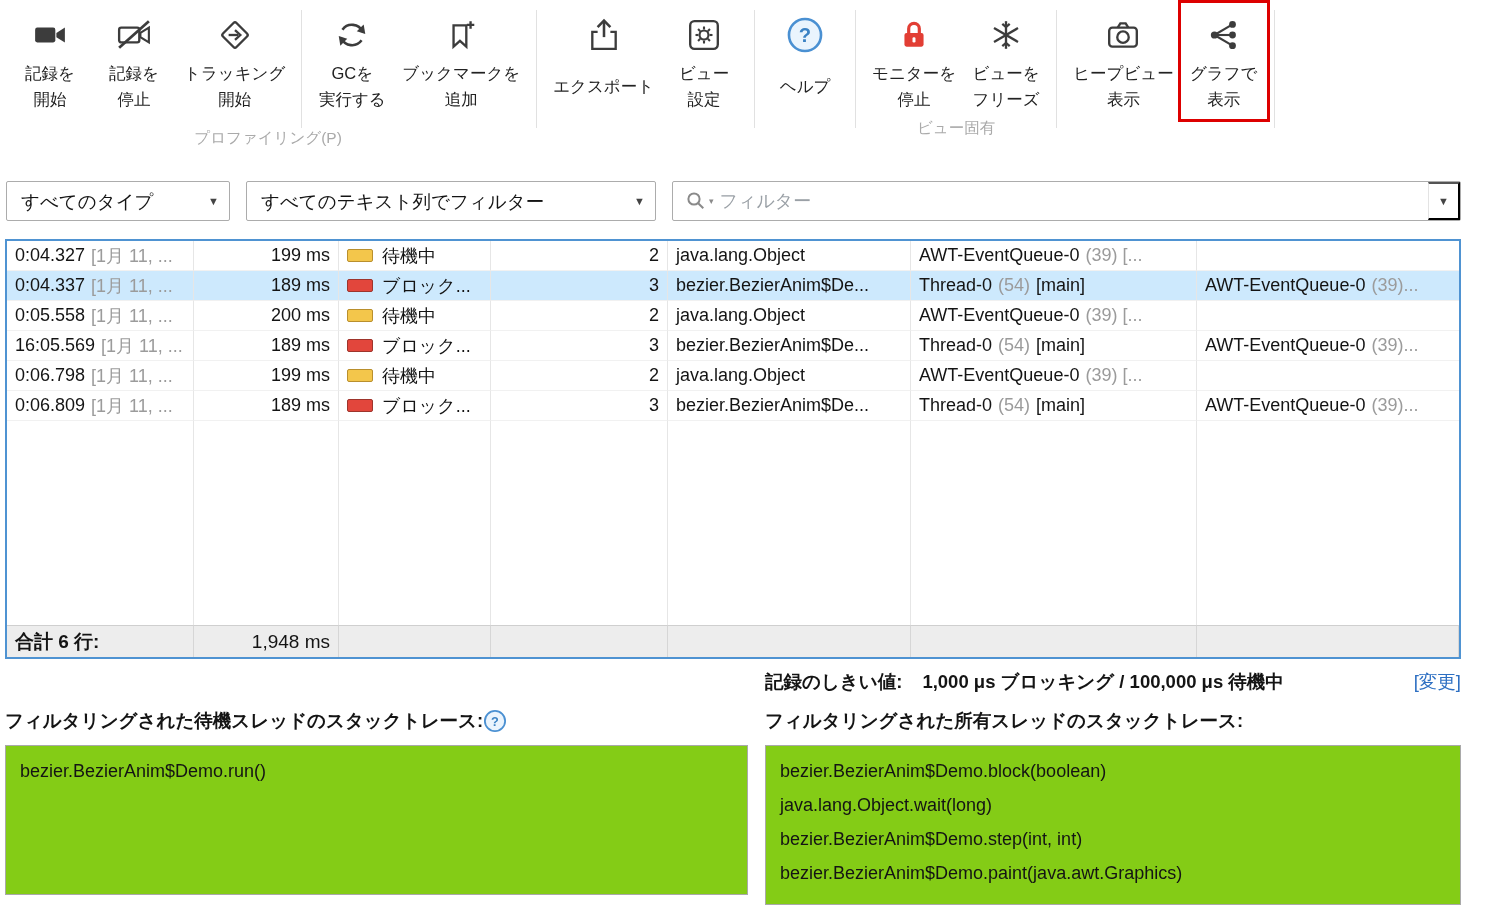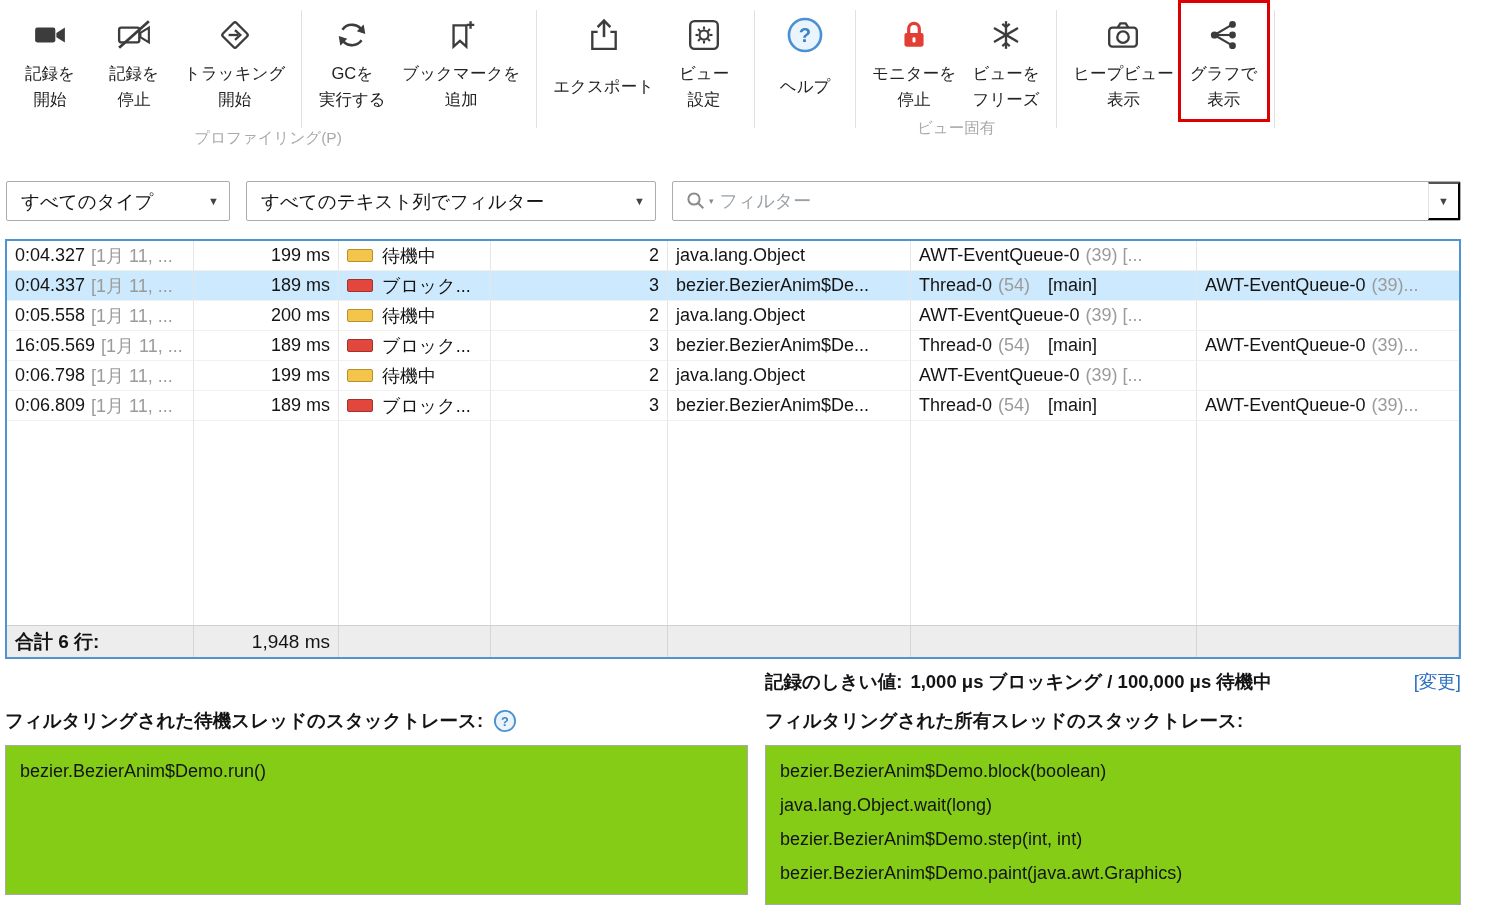--- a/index.html
+++ b/index.html
@@ -58,40 +58,40 @@
   .hcell{display:flex;align-items:center;justify-content:center;border-right:1px solid #dcdcdc;
          border-bottom:1px solid #c9c9c9;position:relative;cursor:pointer;white-space:nowrap;overflow:hidden}
   .hcell:last-child{border-right:none}
   .sort{position:absolute;right:10px;top:50%;transform:translateY(-50%);font-size:10px;color:#b5b5b5}
   .trow{height:30px;font-size:18px;cursor:default}
   .cell{display:flex;align-items:center;padding:0 8px;border-right:1px solid #e6e6e6;
         border-bottom:1px solid #f1f1f1;white-space:nowrap;overflow:hidden}
   .cell:last-child{border-right:none}
   .c-dur,.c-id{justify-content:flex-end}
   .gray{color:var(--gray-text);margin-left:6px}
-  .tail{margin-left:18px}
+  .tail{margin-left:6px}
   .bar{width:26px;height:13px;border-radius:2px;margin-right:9px;flex:none}
   .bar.waiting{background:var(--waiting-fill);border:1px solid var(--waiting-border)}
   .bar.blocked{background:var(--blocked-fill);border:1px solid var(--blocked-border)}
   .trow.selected .cell{background:var(--selection)}
   .spacer{flex:1}
   .spacer .cell{border-bottom:none;height:100%}
   .tfoot{height:32px;background:#ededed;font-size:19px}
   .tfoot .cell{border-top:1px solid #cfcfcf;border-right:1px solid #d6d6d6;border-bottom:none;background:#ededed}
   .f-total{font-weight:bold}
 
   
   .bottom{margin:10px 28px 0 5px;display:grid;grid-template-columns:743px 1fr;column-gap:17px;
           grid-template-rows:auto auto auto}
   .threshold{grid-column:2;grid-row:1;display:flex;justify-content:space-between;align-items:baseline;
              font-size:18.5px;margin-bottom:14px;white-space:nowrap}
   .threshold .t-label{font-weight:bold}
-  .threshold .t-value{font-weight:bold;margin-left:8px}
+  .threshold .t-value{font-weight:bold;margin-left:20px}
   .change-link{color:var(--link-blue);cursor:pointer;text-decoration:none;margin-left:12px}
-  .trace-label{font-weight:bold;font-size:18.5px;display:flex;align-items:center;gap:10px;
+  .trace-label{font-weight:bold;font-size:18.5px;display:flex;align-items:center;
                margin-bottom:12px;white-space:nowrap}
   .tl-left{grid-column:1;grid-row:2}
   .tl-right{grid-column:2;grid-row:2}
   .trace-box{border:1px solid #a9a9a9;background:#84cc16;font-size:18px;padding:8px 0;overflow:hidden}
   .tb-left{grid-column:1;grid-row:3;height:150px}
   .tb-right{grid-column:2;grid-row:3;height:160px}
   .trace-line{padding:4px 14px;line-height:26px;white-space:nowrap}
   .help-small{flex:none;display:inline-flex}
 </style>
 </head>

